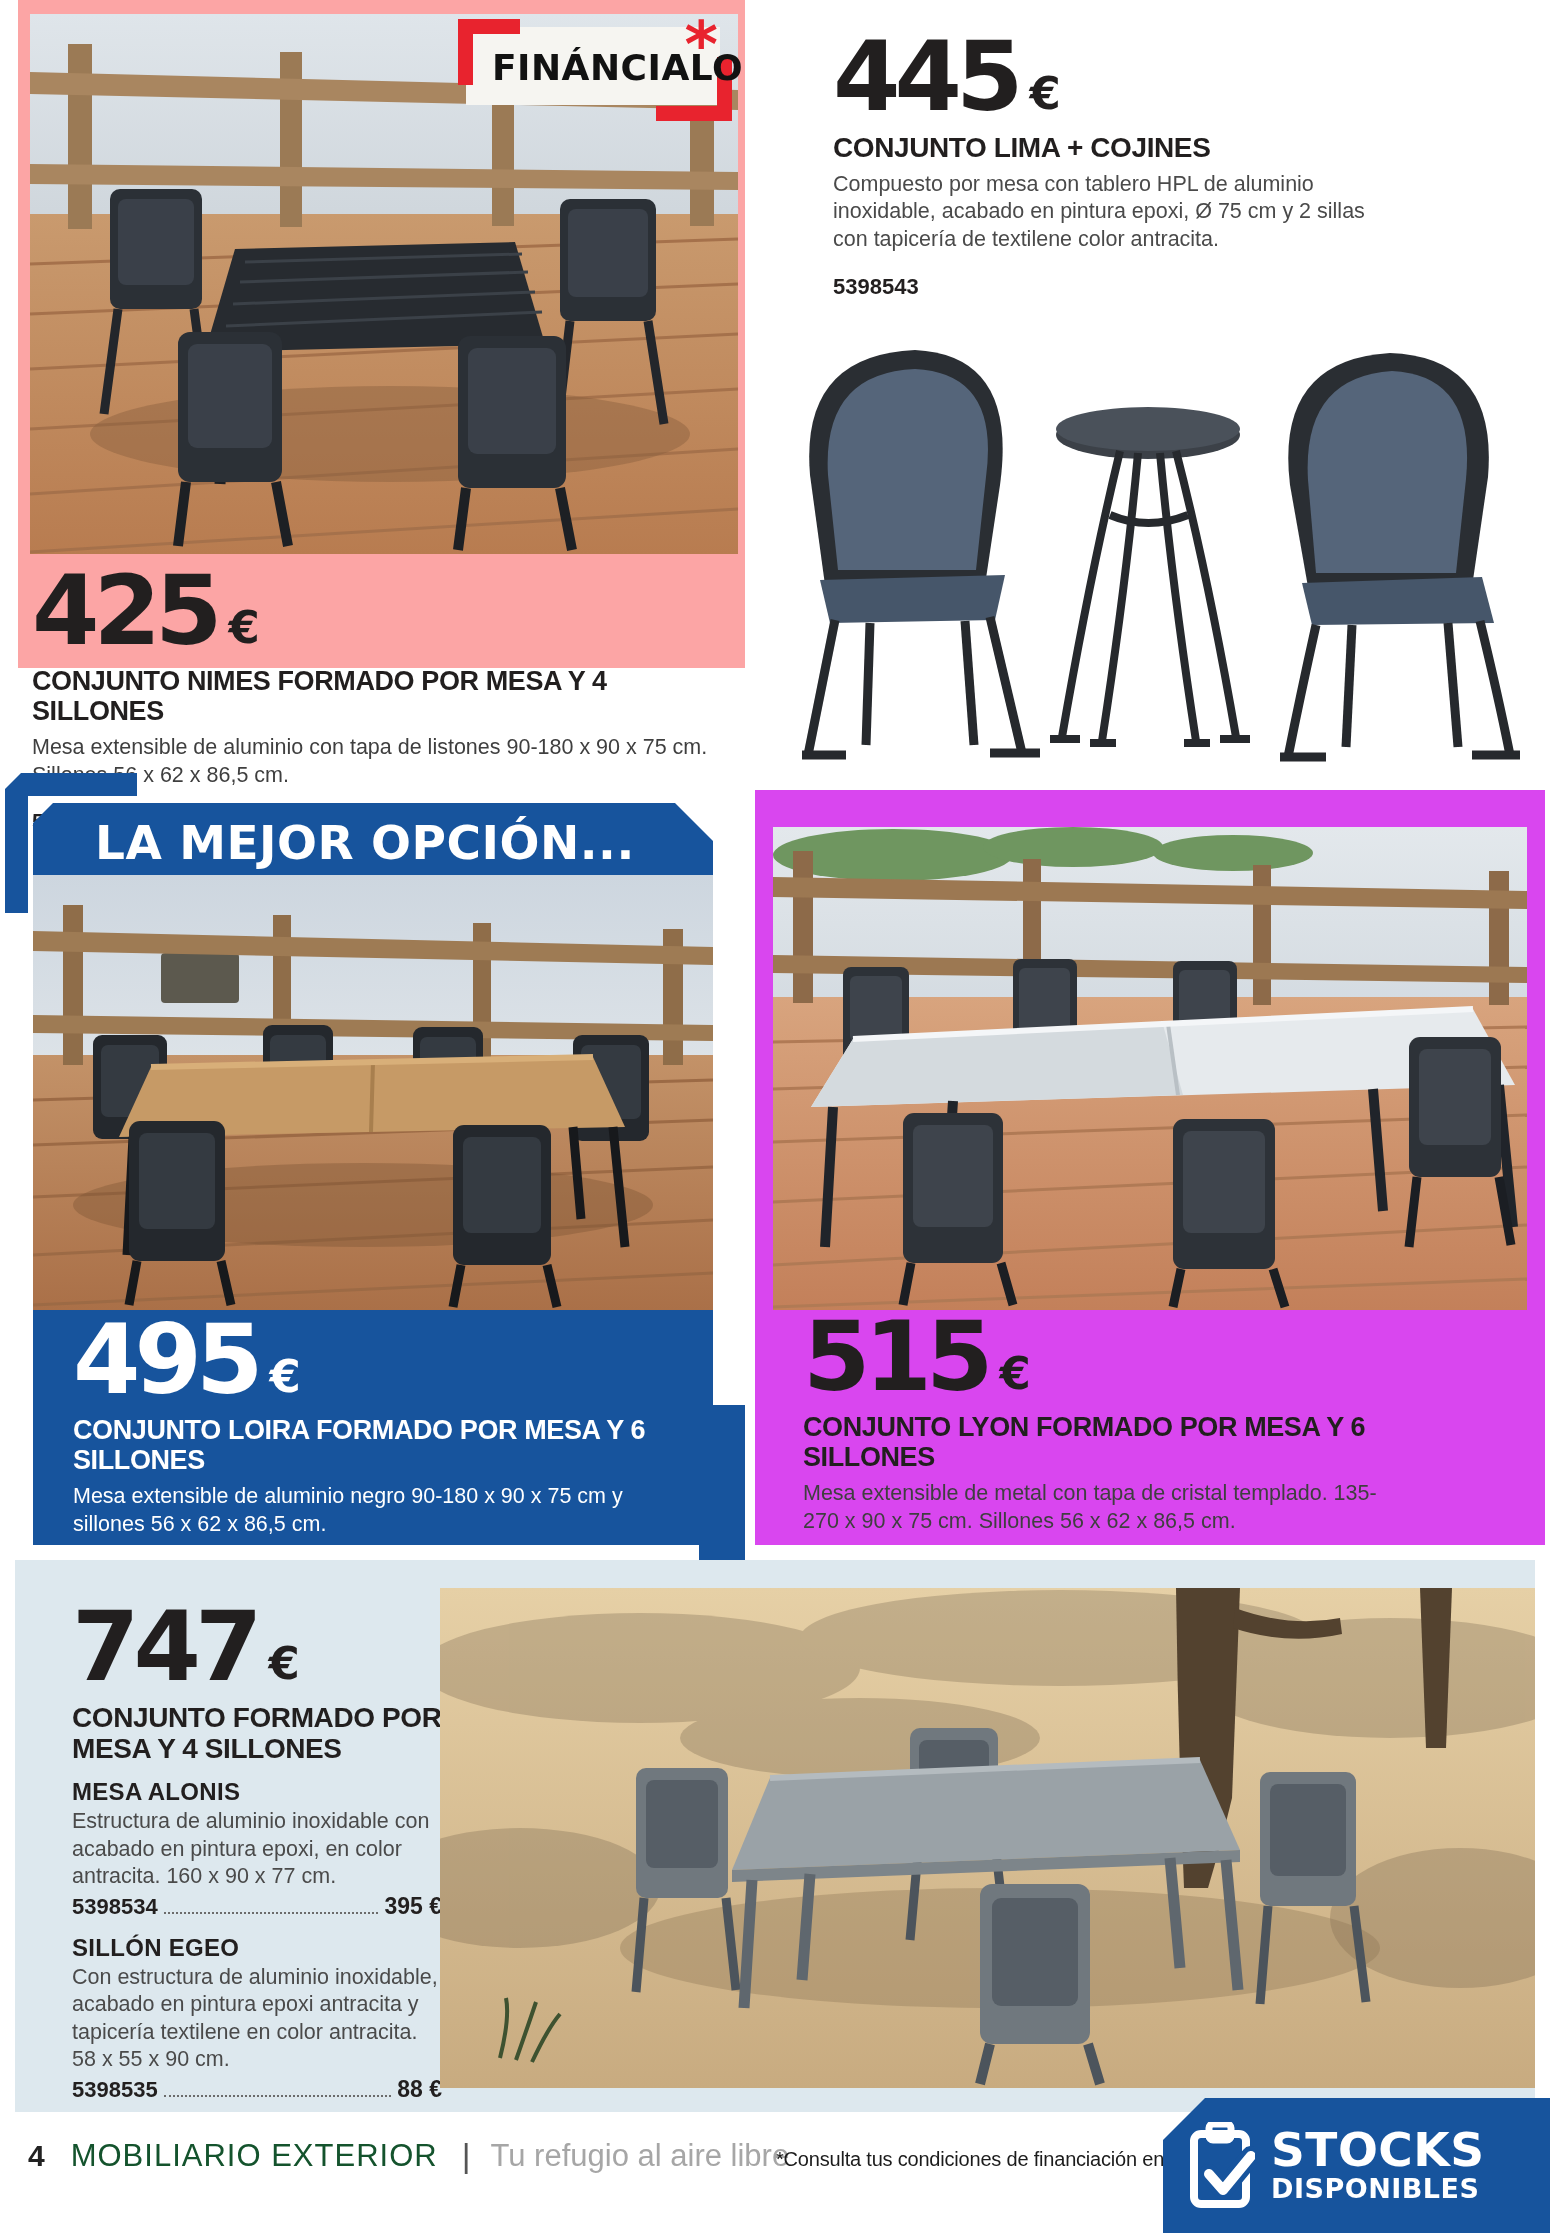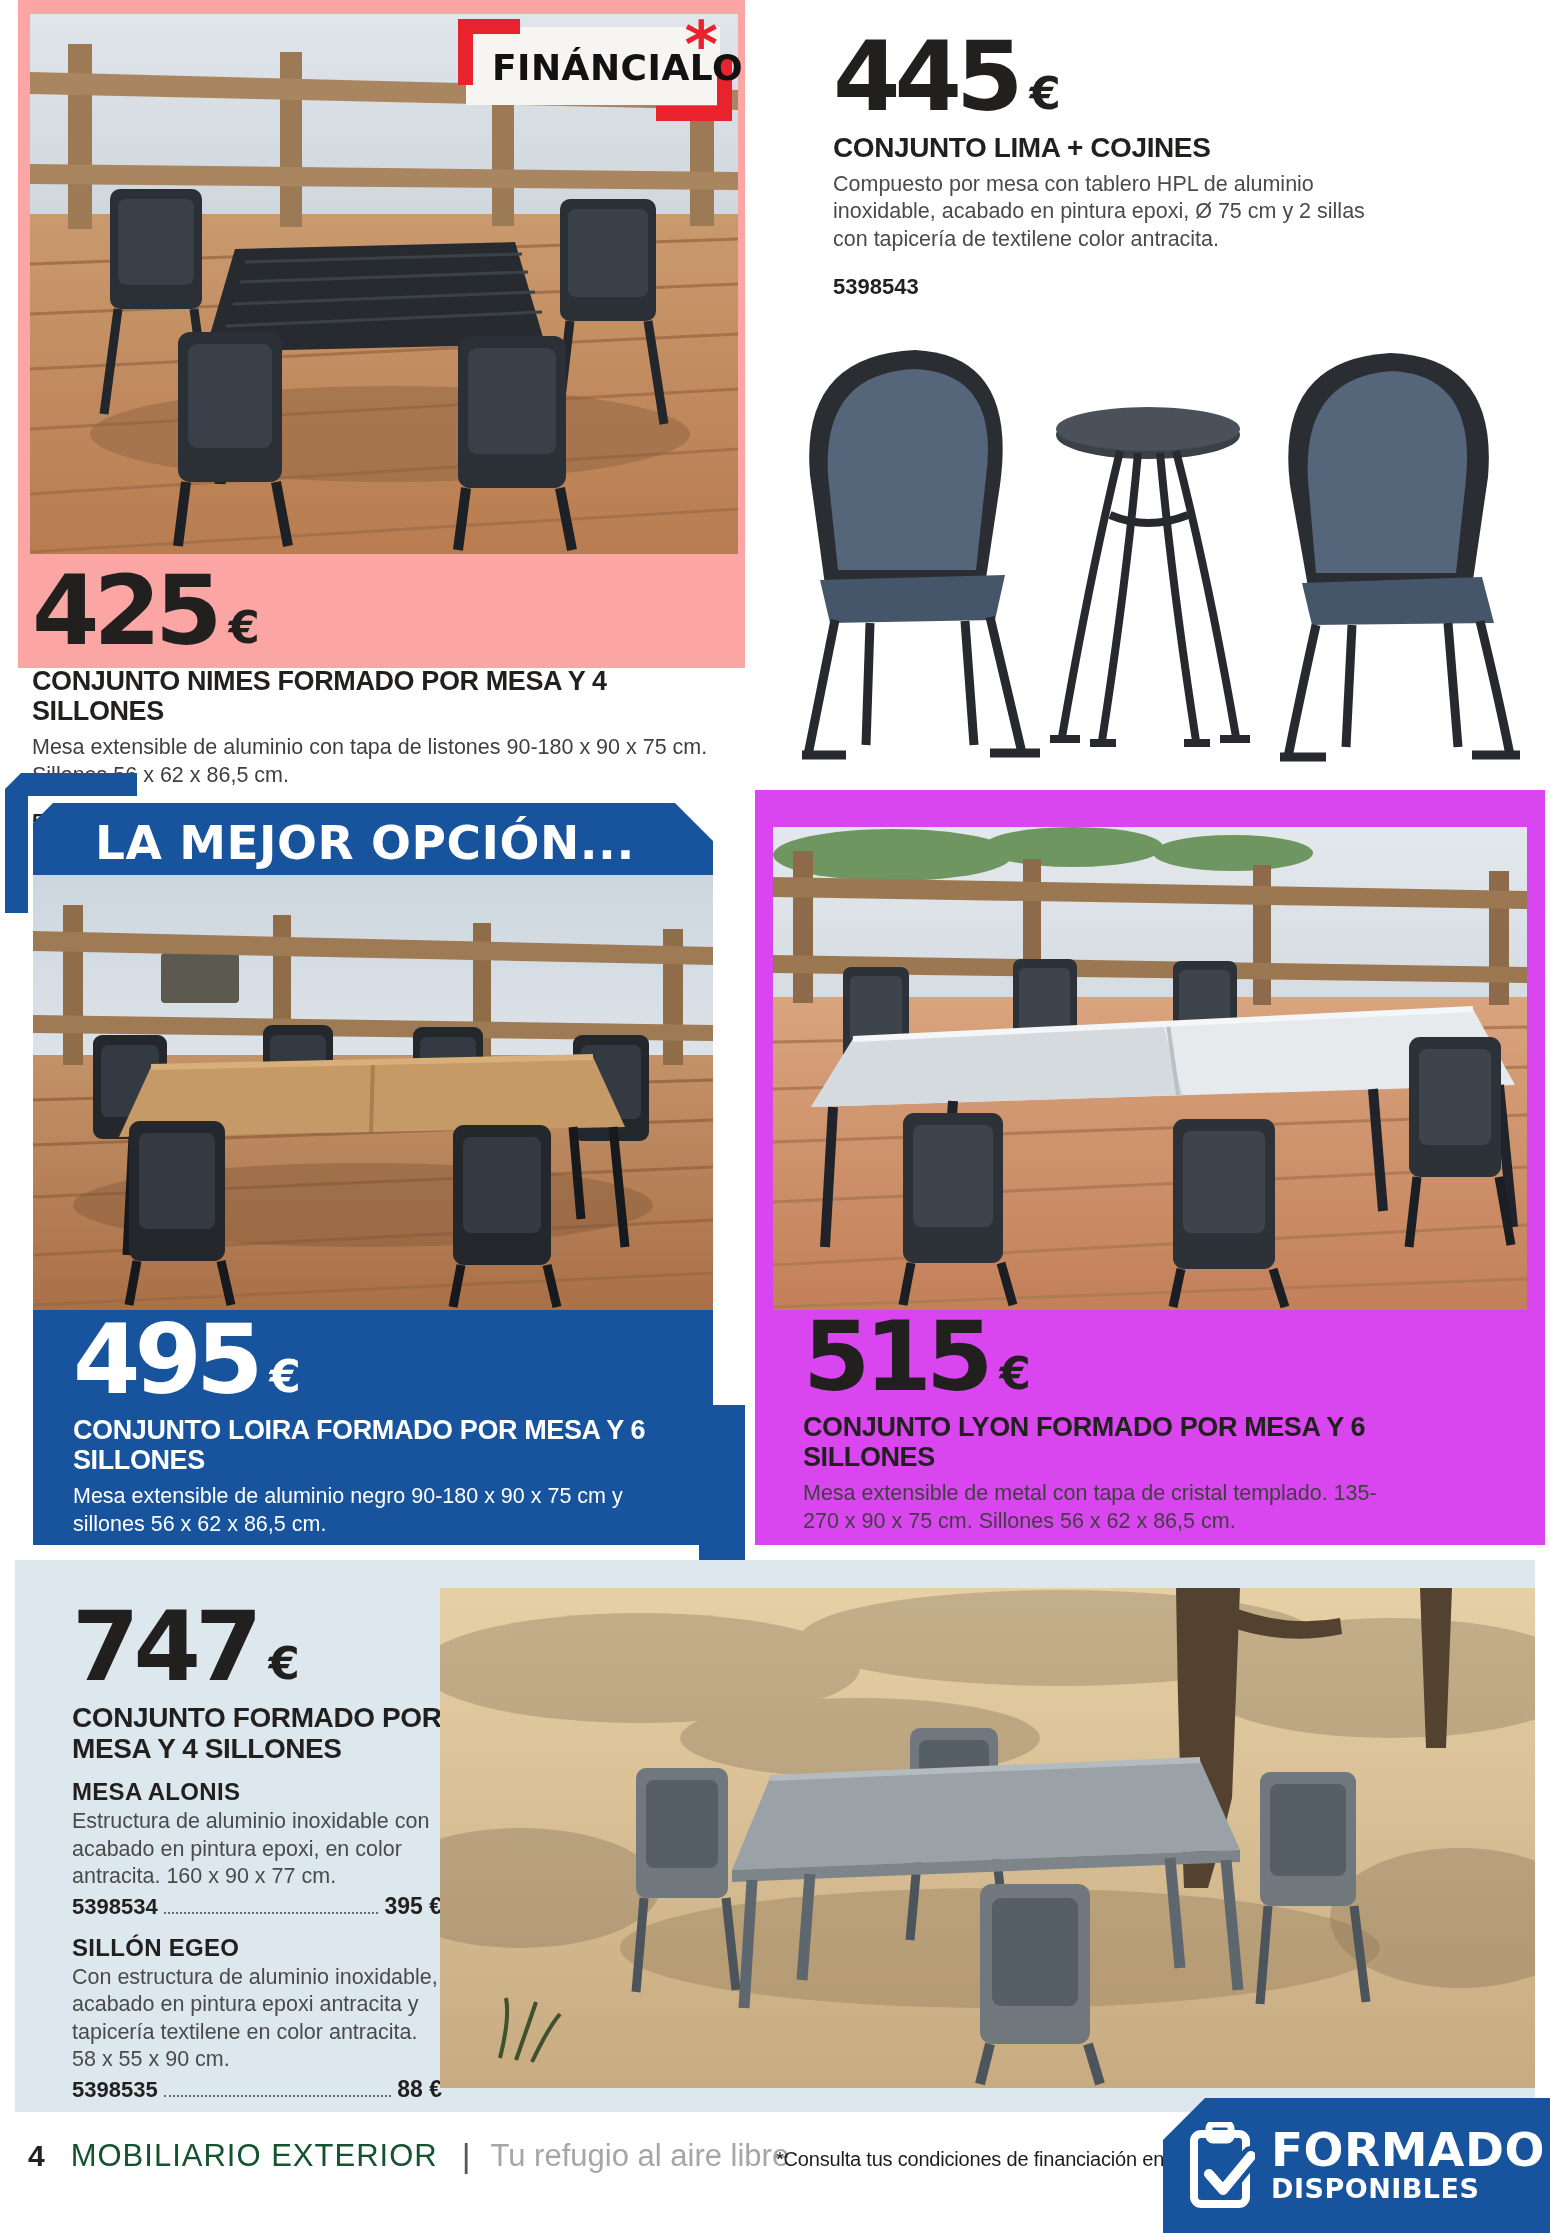--- a/index.html
+++ b/index.html
@@ -520,18 +520,18 @@
   <div class="abs foot-note">*Consulta tus condiciones de financiación en tienda.</div>
 
   <div class="abs stocks-badge">
     <svg width="66" height="88" viewBox="0 0 66 88">
       <rect x="5" y="12" width="52" height="70" rx="7" fill="none" stroke="#ffffff" stroke-width="8"></rect>
       <rect x="20" y="2" width="22" height="16" rx="4" fill="none" stroke="#ffffff" stroke-width="7"></rect>
       <path d="M20 52 L34 68 L62 34" fill="none" stroke="#17549d" stroke-width="20" stroke-linecap="round" stroke-linejoin="round"></path>
       <path d="M20 52 L34 68 L62 34" fill="none" stroke="#ffffff" stroke-width="10" stroke-linecap="round" stroke-linejoin="round"></path>
     </svg>
     <div class="stocks-text">
-      <div class="stocks-l1">FORMADO</div>
+      <div class="stocks-l1">STOCKS</div>
       <div class="stocks-l2">DISPONIBLES</div>
     </div>
   </div>
 
 </div>
 
 </body></html>

